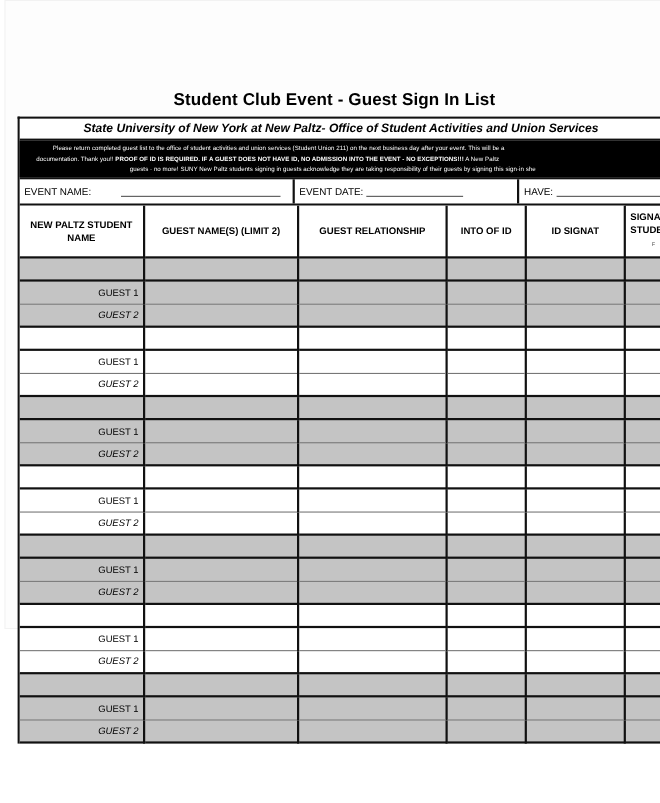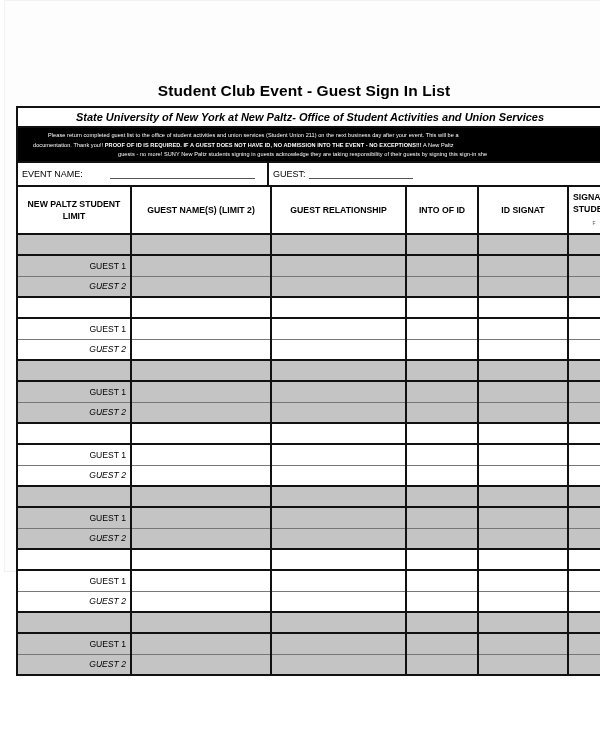--- a/index.html
+++ b/index.html
@@ -208,38 +208,42 @@
       <div class="notice-line l1">Please return completed guest list to the office of student activities and union services (Student Union 211) on the next business day after your event.  This will be a</div>
       <div class="notice-line l2"><span>documentation.  Thank you!!  </span><b>PROOF OF ID IS REQUIRED. IF A GUEST DOES NOT HAVE ID, NO ADMISSION INTO THE EVENT - NO EXCEPTIONS!!!</b><span> A New Paltz</span></div>
       <div class="notice-line l3">guests - no more!  SUNY New Paltz students signing in guests acknowledge they are taking responsibility of their guests by signing this sign-in she</div>
     </div>
 
     <div class="meta-row">
       <div class="meta-cell c1">
           <span>EVENT NAME:</span>
           <span class="rule"></span>
         </div>
+      <div class="meta-cell c2">
+          <span>EVENT DATE:</span>
+          <span class="rule"></span>
+        </div>
       <div class="meta-cell c3">
-          <span>GUEST:</span>
+          <span>HAVE:</span>
           <span class="rule"></span>
         </div>
     </div>
 
     <table class="sheet">
       <colgroup>
         <col class="c-student">
           <col class="c-guest">
           <col class="c-rel">
         <col class="c-form">
           <col class="c-id">
           <col class="c-sig">
       </colgroup>
       <thead>
         <tr>
-          <th>NEW PALTZ STUDENT LIMIT</th>
+          <th>NEW PALTZ STUDENT NAME</th>
           <th>GUEST NAME(S) (LIMIT 2)</th>
           <th>GUEST RELATIONSHIP</th>
           <th>INTO OF ID</th>
           <th>ID SIGNAT</th>
           <th class="sig-col"><span>SIGNAT</span><br><span>STUDEN</span><span class="sig-sub">F</span></th>
         </tr>
       </thead>
       <tbody id="sheet-body">
           <tr class="shaded student-row">
             <td></td>

